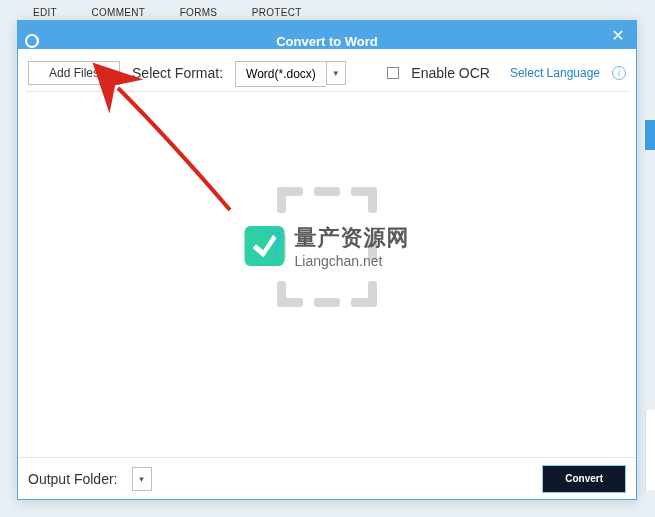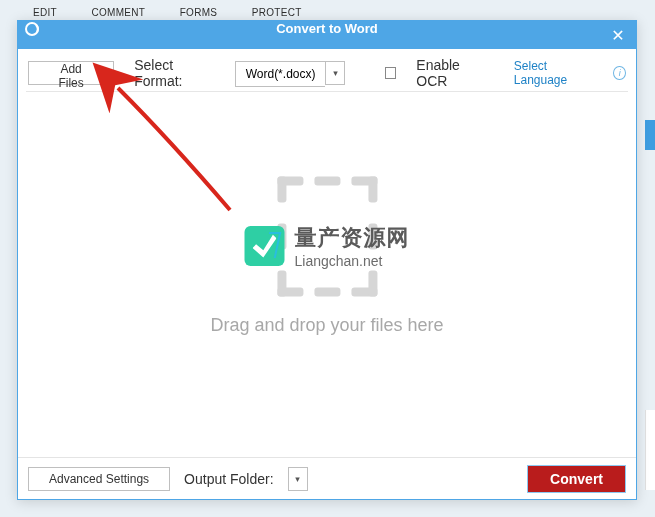--- a/index.html
+++ b/index.html
@@ -5,27 +5,27 @@
   * { box-sizing: border-box; margin: 0; padding: 0; font-family: "Segoe UI", Tahoma, sans-serif; }
   body { width: 655px; height: 517px; background: #e9f0f5; position: relative; overflow: hidden; }
 
   
   .bg-menu { position: absolute; top: 0; left: 13px; right: 0; height: 20px; padding: 2px 0 0 20px; }
   .bg-menu span { font-size: 10px; color: #2e2e2e; margin-right: 30px; letter-spacing: 0.3px; }
 
   .dialog { position: absolute; top: 20px; left: 17px; width: 620px; height: 480px;
             background: #fff; border: 1px solid #4ea6e6; box-shadow: 0 2px 12px rgba(0,0,0,.15); }
 
-  .titlebar { height: 28px; background: #4ea6e6; color: #fff; display: flex; align-items: flex-start;
+  .titlebar { height: 28px; background: #4ea6e6; color: #fff; display: flex; align-items: flex-end;
               position: relative; }
   .app-icon { width: 28px; display:flex; align-items:center; justify-content:center; }
   .title-text { position:absolute; left:0; right:0; text-align:center; font-size: 13px; font-weight:600; pointer-events:none; }
   .close-btn { position:absolute; right:0; top:0; width: 36px; height:28px; display:flex; align-items:center; justify-content:center; cursor:pointer; font-size:16px; color:#fff; }
 
-  .toolbar { height: 36px; padding: 0 10px; display:flex; align-items:center; gap:20px; margin-top:6px; }
+  .toolbar { height: 36px; padding: 0 10px; display:flex; align-items:center; gap:12px; margin-top:6px; }
   .btn { border:1px solid #bfbfbf; background:#fff; font-size:12px; color:#333; height:24px; padding:0 20px; cursor:pointer; }
   .lbl { font-size:14px; color:#333; }
   .select-wrap { display:flex; height:24px; }
   .select-wrap .sel-val { border:1px solid #bfbfbf; border-right:none; padding:12px 10px; font-size:12px; display:flex; align-items:center; min-width:86px; }
   .select-wrap .sel-btn { border:1px solid #bfbfbf; width:20px; display:flex; align-items:center; justify-content:center; font-size:9px; color:#555; cursor:pointer; }
 
   .spacer { flex:1; }
   .checkbox { width:12px; height:12px; border:1px solid #888; display:inline-block; }
   .link { color:#1f82c6; font-size:12px; font-weight:400; cursor:pointer; }
   .info-icon { width:14px; height:14px; border:1px solid #6fb6e4; border-radius:50%; color:#6fb6e4; font-size:9px; display:inline-flex; align-items:center; justify-content:center; font-style:italic; }
@@ -37,21 +37,21 @@
   
   .watermark { position:absolute; left:50%; top:43%; transform:translate(-50%,-50%); display:flex; align-items:center; gap:10px; pointer-events:none;justify-content:space-between; }
   .wm-logo { width:40px; height:40px; background:#2ecfa4; border-radius:6px; position:relative; }
   .wm-logo:before { content:""; position:absolute; inset:8px; background:#fff; clip-path: polygon(0 60%, 45% 100%, 100% 20%, 85% 5%, 45% 70%, 15% 45%); }
   .wm-logo .bar { position:absolute; top:6px; left:22px; width:12px; height:26px; border:2px solid #29bde0; border-left:none; border-bottom:none; transform:skewX(-12deg); }
   .wm-text .cn { font-size:22px; font-weight:700; color:#5a5a5a; letter-spacing:1px; }
   .wm-text .url { font-size:14px; color:#6c6c6c; font-family: Verdana, sans-serif; }
 
   .bottombar { position:absolute; left:0; right:0; bottom:0; height:42px; border-top:1px solid #e4e4e4;
                display:flex; align-items:center; padding:0 10px; gap:14px; }
-  .convert-btn { background:#b91c1c; color:#fff; border:1px solid #8cc8f0; font-size:14px; font-weight:700; height:28px; padding:0 22px; cursor:pointer;margin-left:10px; }
+  .convert-btn { background:#0f172a; color:#fff; border:1px solid #8cc8f0; font-size:10px; font-weight:700; height:28px; padding:0 22px; cursor:pointer;margin-left:10px; }
 
   
   .arrow-svg { position:absolute; z-index:50; pointer-events:none; }
 
   
   .rect { width:100px; height:120px; margin:0 auto 18px; position:relative; }
   .rect span { position:absolute; background:#d6d6d6; border-radius:3px; }
   .rect .h { height:9px; width:26px; }
   .rect .v { width:9px; height:26px; }
   .rect .h.t1{top:0;left:0} .rect .h.t2{top:0;left:37px} .rect .h.t3{top:0;right:0}
@@ -111,36 +111,34 @@
         <span class="h b1"></span>
           <span class="h b2"></span>
           <span class="h b3"></span>
         <span class="v l1"></span>
           <span class="v l2"></span>
           <span class="v l3"></span>
         <span class="v r1"></span>
           <span class="v r2"></span>
           <span class="v r3"></span>
       </div>
-      <div class="drop-text">Drag and drop your files here</div>
     </div>
 
     <div class="watermark">
       <div class="wm-logo">
           <span class="bar"></span>
         </div>
       <div class="wm-text">
         <div class="cn">量产资源网</div>
         <div class="url">Liangchan.net</div>
       </div>
     </div>
   </div>
 
   <div class="bottombar">
-    <button class="btn">Advanced Settings</button>
     <span class="lbl">Output Folder:</span>
     <div class="select-wrap">
       <span class="sel-btn">▾</span>
     </div>
     <span class="spacer"></span>
     <button class="convert-btn">Convert</button>
   </div>
 </div>
 
 <svg class="arrow-svg" width="655" height="517">

